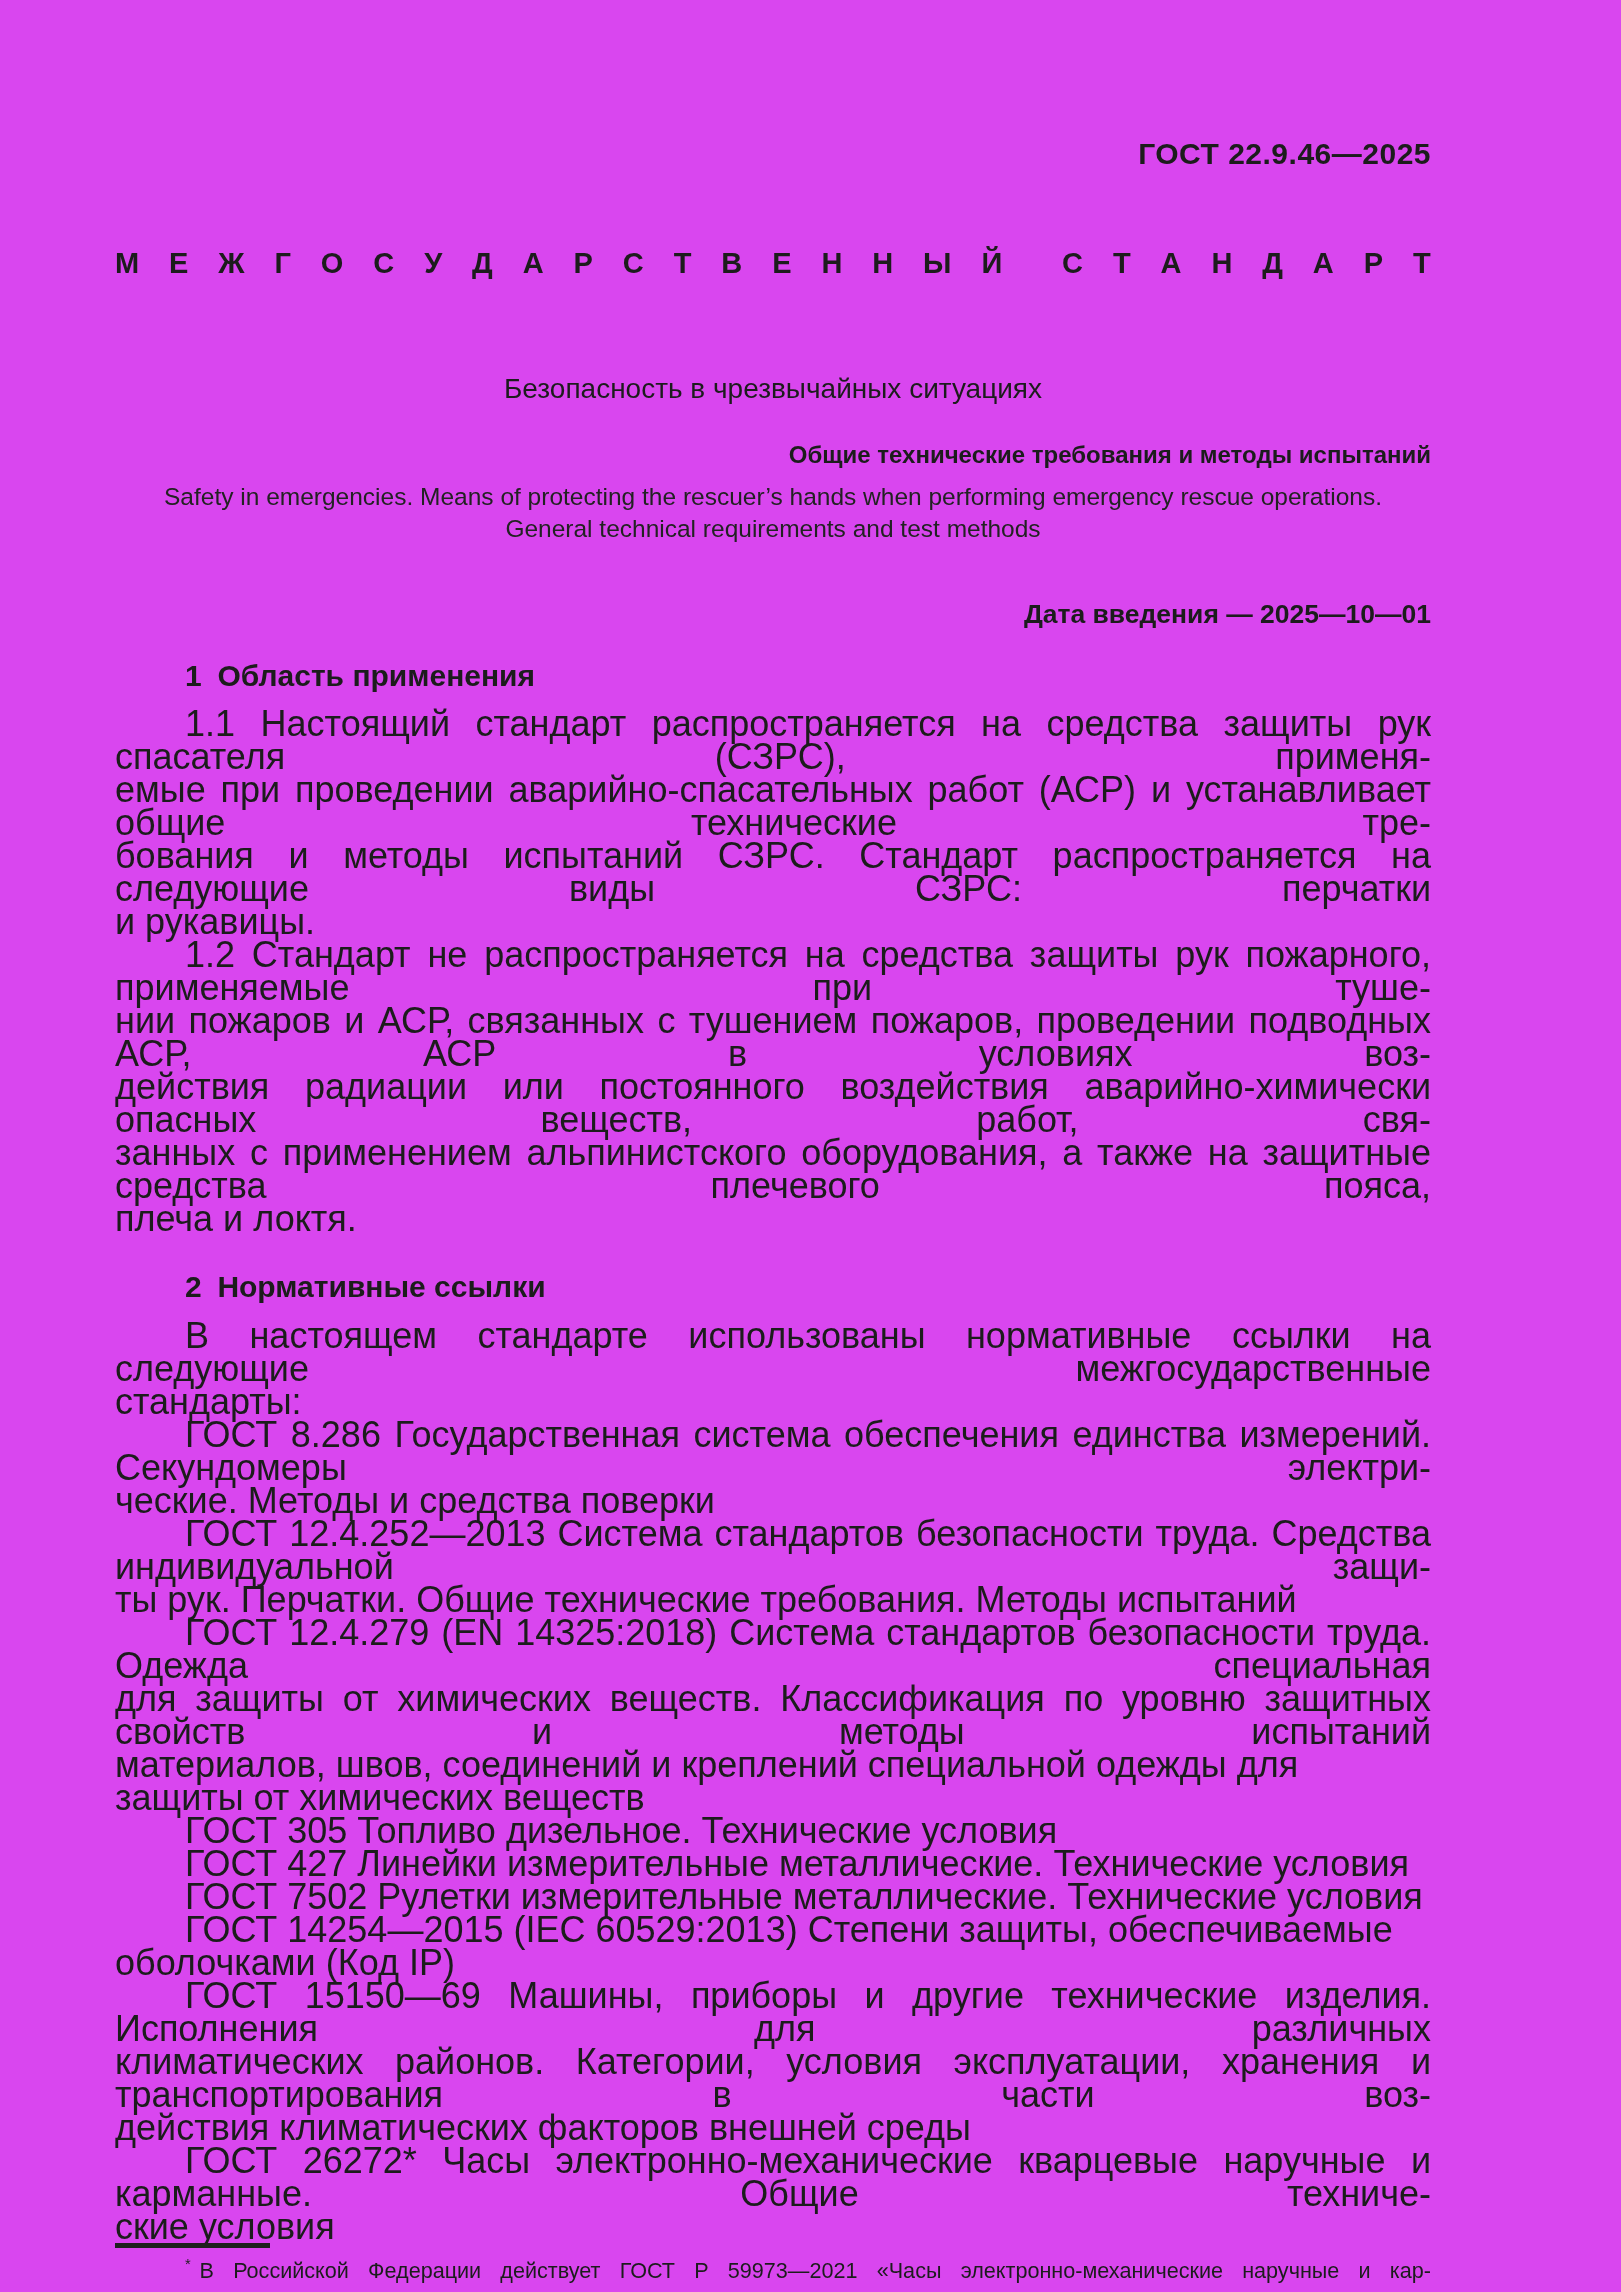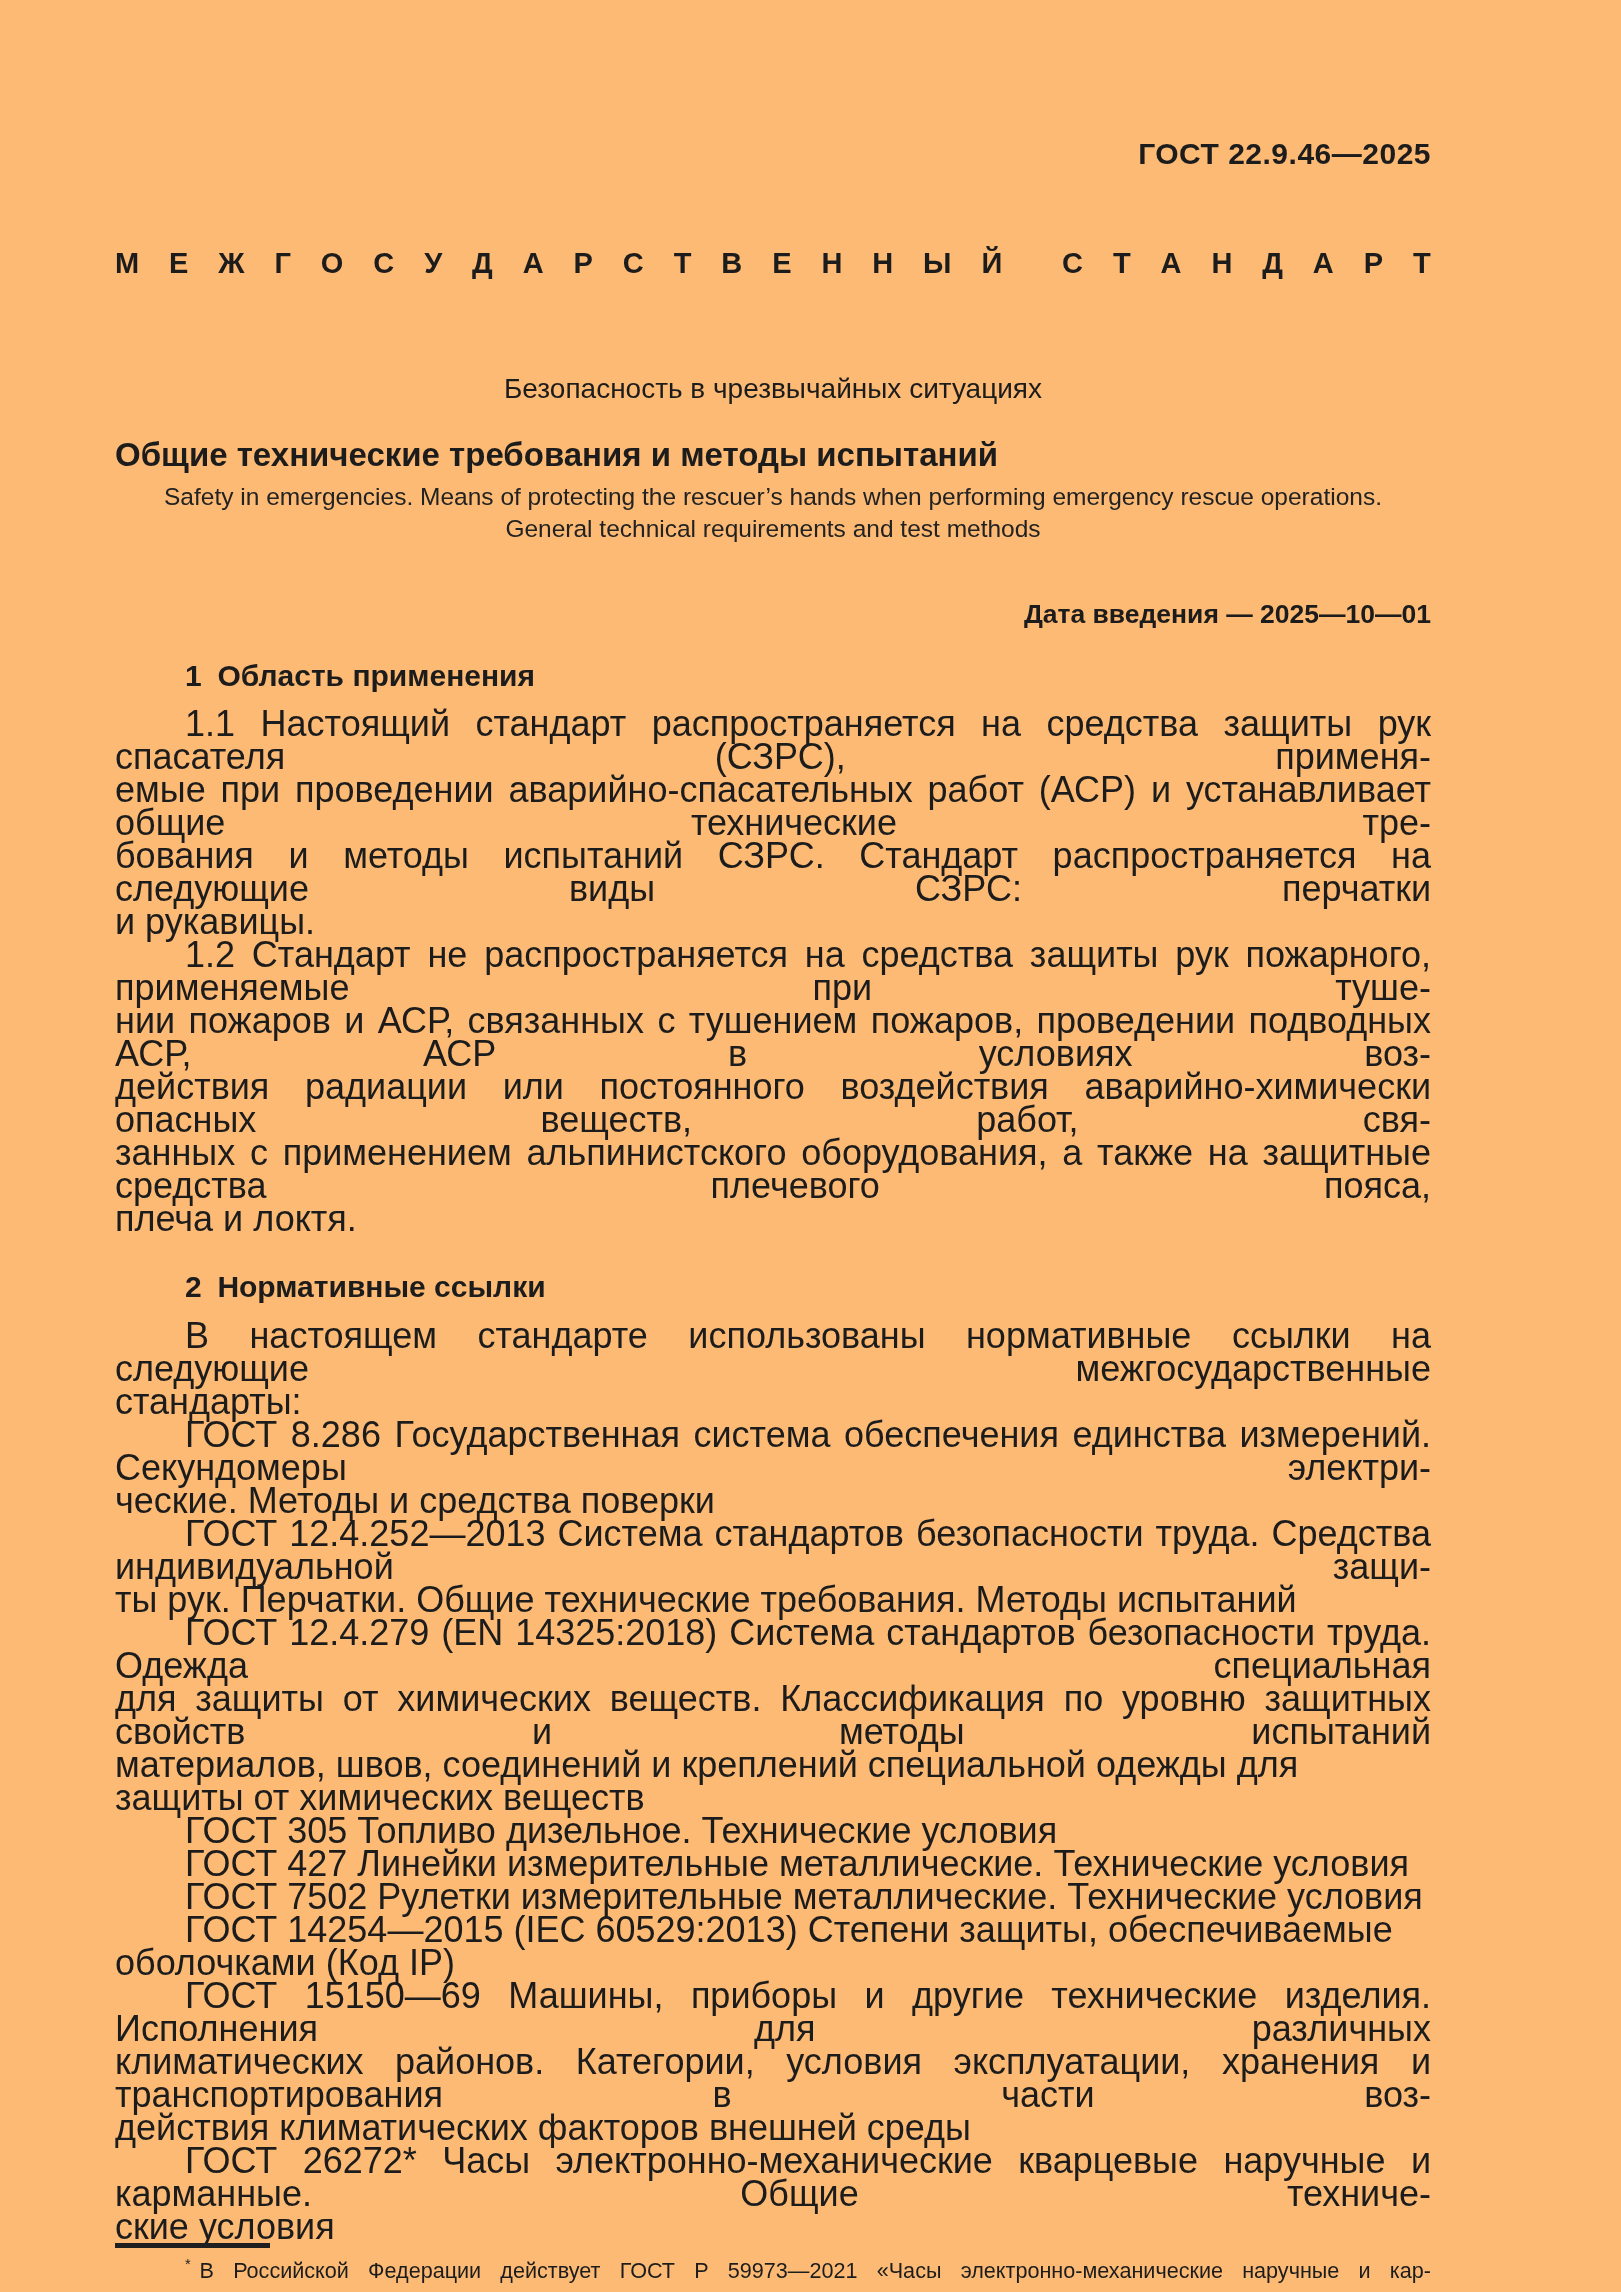--- a/index.html
+++ b/index.html
@@ -2,21 +2,21 @@
 <html lang="ru"><head>
 <meta charset="utf-8">
 <style>
   html, body { margin:0; padding:0; background:#ffffff; }
   .page {
     position: relative;
     width: 1621px;
     height: 2293px;
     box-sizing: border-box;
     padding: 137px 190px 184px 115px;
-    background: #fdba74;
+    background: #d946ef;
     color: #1c1c1c;
     font-family: "Liberation Sans", "DejaVu Sans", sans-serif;
     display: flex;
     flex-direction: column;
     overflow: hidden;
   }
   .doc-number {
     font-size: 30px;
     font-weight: 700;
     text-align: right;
@@ -44,23 +44,23 @@
   }
   .main-title {
     margin-top: 37px;
     text-align: center;
     font-weight: 700;
     font-size: 32px;
     line-height: 46px;
   }
   .subtitle {
     margin-top: 31px;
-    text-align: left;
-    font-weight: 700;
-    font-size: 33px;
+    text-align: right;
+    font-weight: 700;
+    font-size: 24px;
     line-height: 35px;
   }
   .title-en {
     margin-top: 9.8px;
     text-align: center;
     font-size: 24.5px;
     line-height: 32px;
     color:#222;
   }
   .date {

